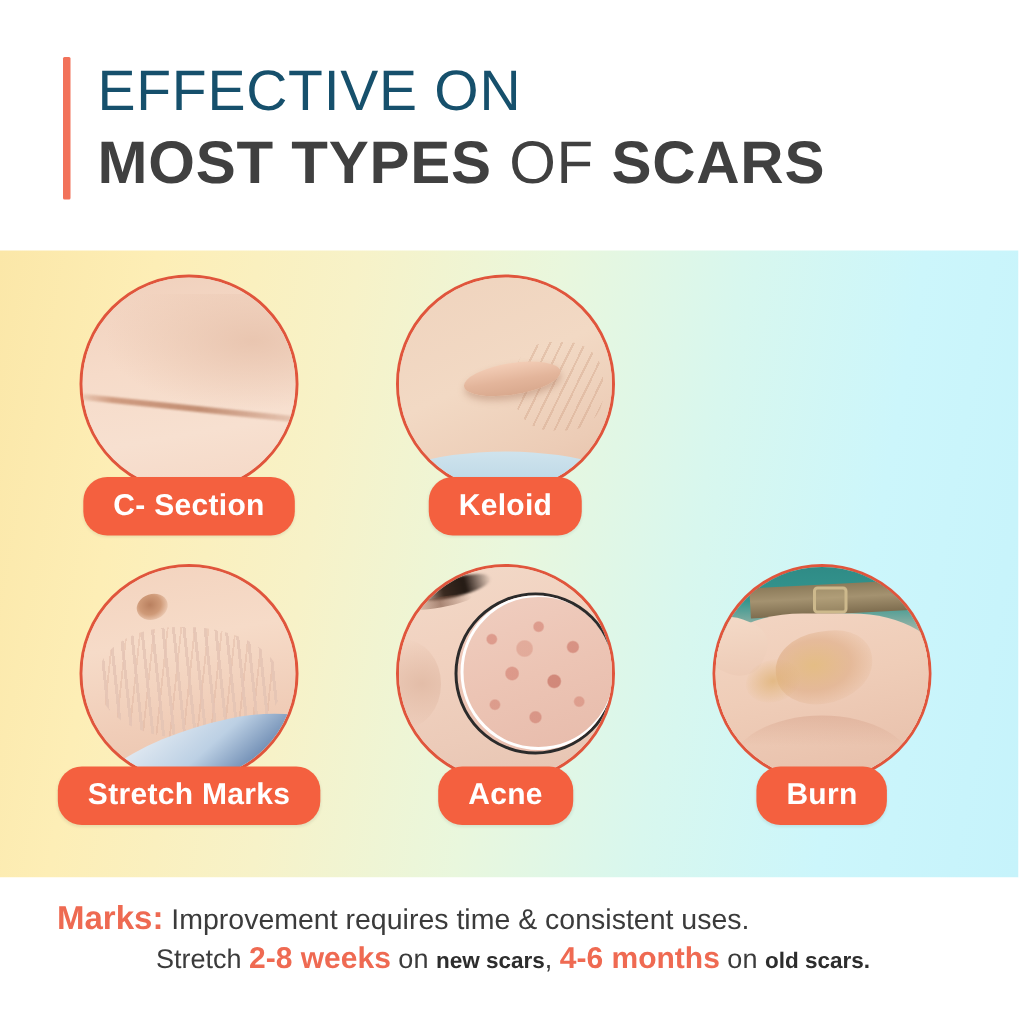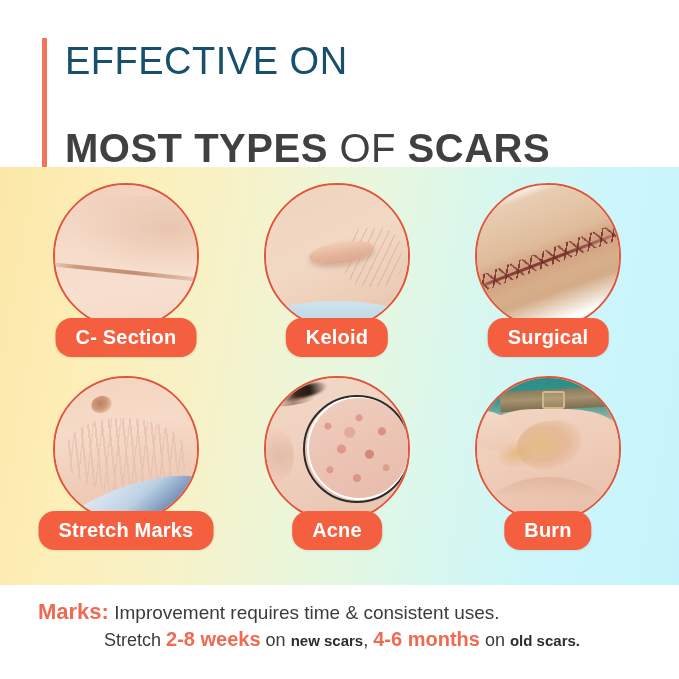--- a/index.html
+++ b/index.html
@@ -34,21 +34,20 @@
   .accent-bar {
     width: 5px;
     background: #f2725a;
     margin-right: 18px;
     border-radius: 1px;
   }
   .title-lines {
     display: flex;
     flex-direction: column;
     justify-content: center;
-    gap: 39px;
   }
   .title-line1 {
     font-size: 38px;
     line-height: 47px;
     letter-spacing: 0.5px;
     color: #16506c;
     font-weight: 400;
     white-space: nowrap;
   }
   .title-line2 {
@@ -473,30 +472,20 @@
     <div class="circle">
       <div class="photo p-keloid">
         <div class="crease"></div>
         <div class="bump"></div>
         <div class="fabric"></div>
       </div>
     </div>
     <div class="pill">Keloid</div>
   </div>
 
-  <div class="cell r0 c2">
-    <div class="circle">
-      <div class="photo p-surgical">
-        <div class="redness"></div>
-        <div class="incision"></div>
-        <div class="stitches"></div>
-      </div>
-    </div>
-    <div class="pill">Surgical</div>
-  </div>
 
   <div class="cell r1 c1">
     <div class="circle">
       <div class="photo p-acne">
         <div class="nose"></div>
         <div class="brow"></div>
         <div class="eyelid"></div>
         <div class="inset"></div>
       </div>
     </div>

